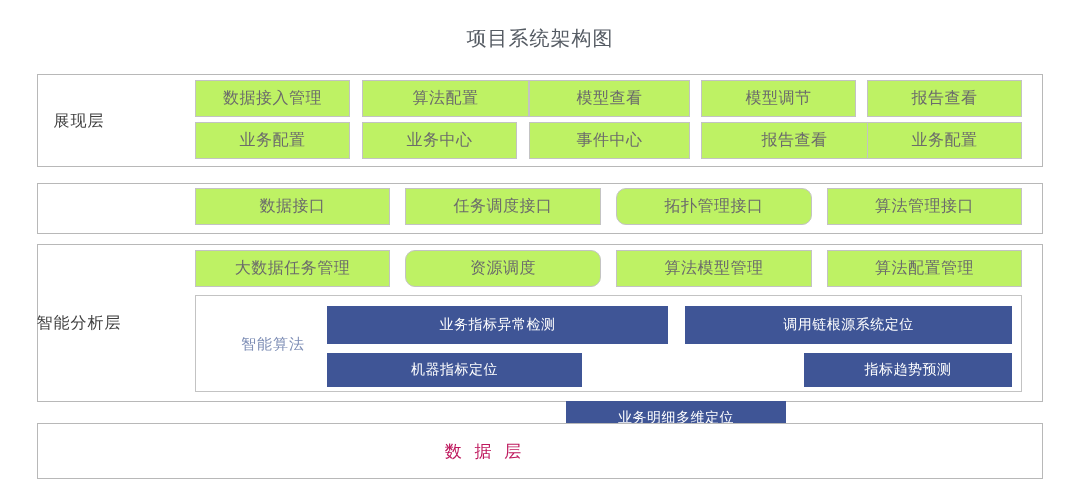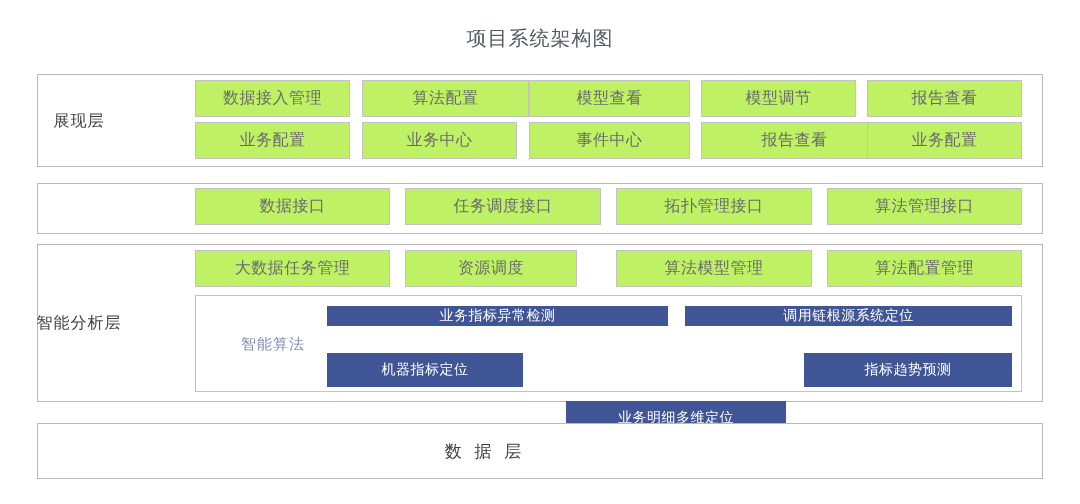--- a/index.html
+++ b/index.html
@@ -103,31 +103,31 @@
     position: absolute;
     box-sizing: border-box;
     background: #3f5596;
     color: #ffffff;
     font-size: 14px;
     display: flex;
     align-items: center;
     justify-content: center;
     letter-spacing: .5px;
   }
-  .blue-r1 { top: 306px; height: 20px; }
+  .blue-r1 { top: 306px; height: 38px; }
   .blue-r2 { top: 353px; height: 34px; }
 
   .data-label {
     position: absolute;
     left: 37px;
     top: 440px;
     width: 896px;
     text-align: center;
     font-size: 17px;
-    color: #404040;
+    color: #be185d;
     letter-spacing: 4px;
   }
 </style>
 </head>
 <body>
 
 <div class="page">
 
   <div class="title">项目系统架构图</div>
 
@@ -143,37 +143,37 @@
   <div class="cell pres-r2" style="left:195px;width:155px;">业务配置</div>
   <div class="cell pres-r2" style="left:362px;width:155px;">业务中心</div>
   <div class="cell pres-r2" style="left:529px;width:161px;">事件中心</div>
   <div class="cell pres-r2" style="left:701px;width:187px;">报告查看</div>
   <div class="cell pres-r2" style="left:867px;width:155px;">业务配置</div>
 
   <div class="panel panel-interface"></div>
 
   <div class="cell iface-r" style="left:195px;width:195px;">数据接口</div>
   <div class="cell iface-r" style="left:405px;width:196px;">任务调度接口</div>
-  <div class="cell iface-r" style="left:616px;width:196px;">拓扑管理接口</div>
+  <div class="cell iface-r" style="left:616px;width:196px;border-radius:10px;">拓扑管理接口</div>
   <div class="cell iface-r" style="left:827px;width:195px;">算法管理接口</div>
 
   <div class="panel panel-analysis"></div>
   <div class="layer-label analysis">智能分析层</div>
 
   <div class="cell ana-r1" style="left:195px;width:195px;">大数据任务管理</div>
-  <div class="cell ana-r1" style="left:405px;width:172px;">资源调度</div>
+  <div class="cell ana-r1" style="left:405px;width:196px;border-radius:10px;">资源调度</div>
   <div class="cell ana-r1" style="left:616px;width:196px;">算法模型管理</div>
   <div class="cell ana-r1" style="left:827px;width:195px;">算法配置管理</div>
 
   <div class="algo-panel"></div>
   <div class="algo-label">智能算法</div>
 
   <div class="blue-box blue-r1" style="left:327px;width:341px;">业务指标异常检测</div>
   <div class="blue-box blue-r1" style="left:685px;width:327px;">调用链根源系统定位</div>
 
-  <div class="blue-box blue-r2" style="left:327px;width:196px;">机器指标定位</div>
+  <div class="blue-box blue-r2" style="left:327px;width:255px;">机器指标定位</div>
   <div class="blue-box blue-r2" style="left:566px;width:220px;margin-top:48px;">业务明细多维定位</div>
   <div class="blue-box blue-r2" style="left:804px;width:208px;">指标趋势预测</div>
 
   <div class="panel panel-data"></div>
   <div class="data-label">数 据 层</div>
 
 </div>
 
 </body></html>

